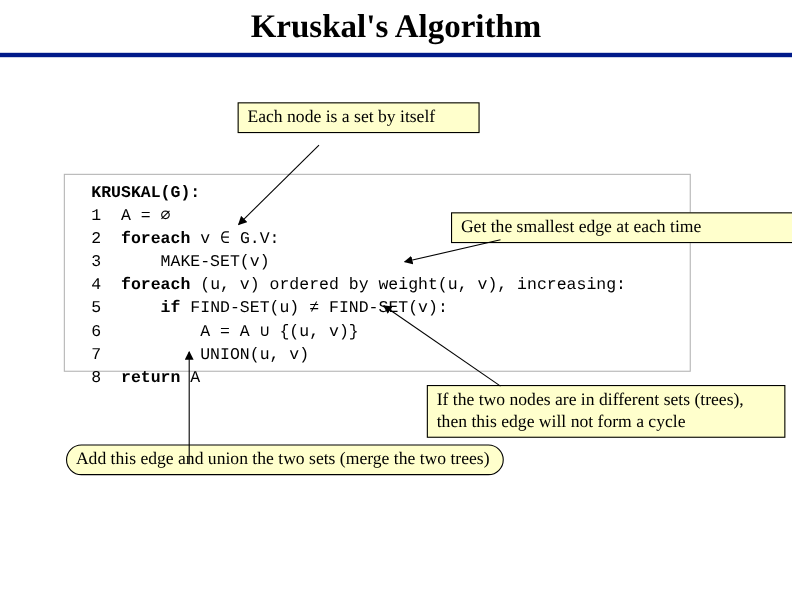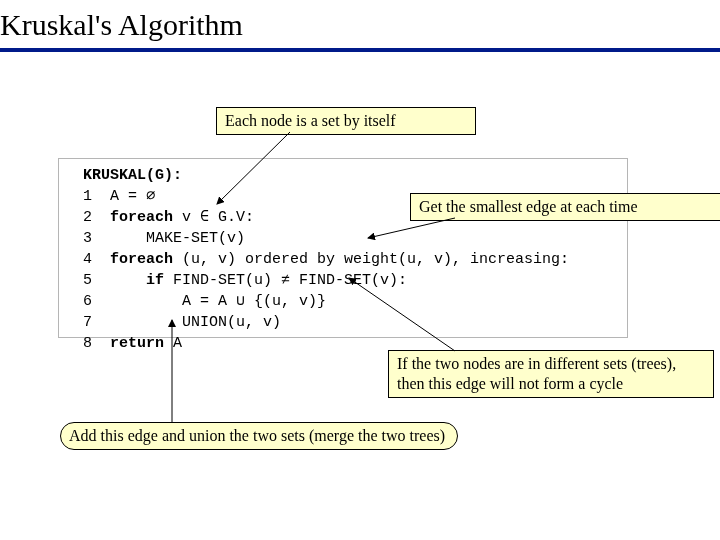--- a/index.html
+++ b/index.html
@@ -6,23 +6,23 @@
   body {
     margin: 0;
     width: 720px;
     height: 540px;
     background: #fff;
     font-family: "Times New Roman", Times, serif;
     position: relative;
     overflow: hidden;
   }
   .title {
-    text-align: left;
+    text-align: center;
     font-size: 30px;
-    font-weight: normal;
+    font-weight: bold;
     padding-top: 8px;
     padding-bottom: 6px;
     color: #000;
   }
   .hr {
     border-top: 4px solid #001a8a;
     margin: 0;
   }
   .codebox {
     position: absolute;
@@ -43,24 +43,24 @@
   .note {
     position: absolute;
     background: #ffffcc;
     border: 1px solid #000;
     font-family: "Times New Roman", Times, serif;
     font-size: 16px;
     padding: 3px 8px;
     color: #000;
     line-height: 1.25;
   }
-  .note1 { left: 216px; top: 107px; width: 260px; }
+  .note1 { left: 216px; top: 93px; width: 220px; }
   .note2 { left: 410px; top: 193px; width: 312px; }
   .note3 { left: 388px; top: 350px; width: 326px; }
-  .note4 { left: 60px;  top: 422px; width: 398px; border-radius: 20px; }
+  .note4 { left: 60px;  top: 404px; width: 398px; border-radius: 20px; }
   svg.arrows {
     position: absolute;
     left: 0; top: 0;
     width: 720px; height: 540px;
     pointer-events: none;
   }
   svg.arrows line { stroke: #000; stroke-width: 1; }
 </style>
 </head>
 <body>

